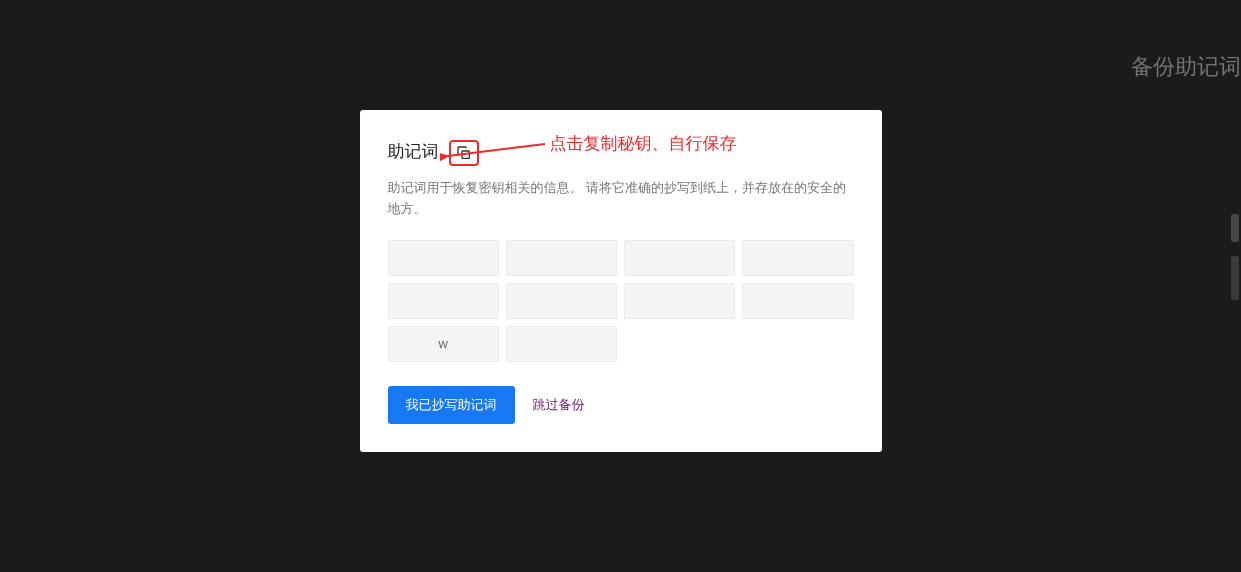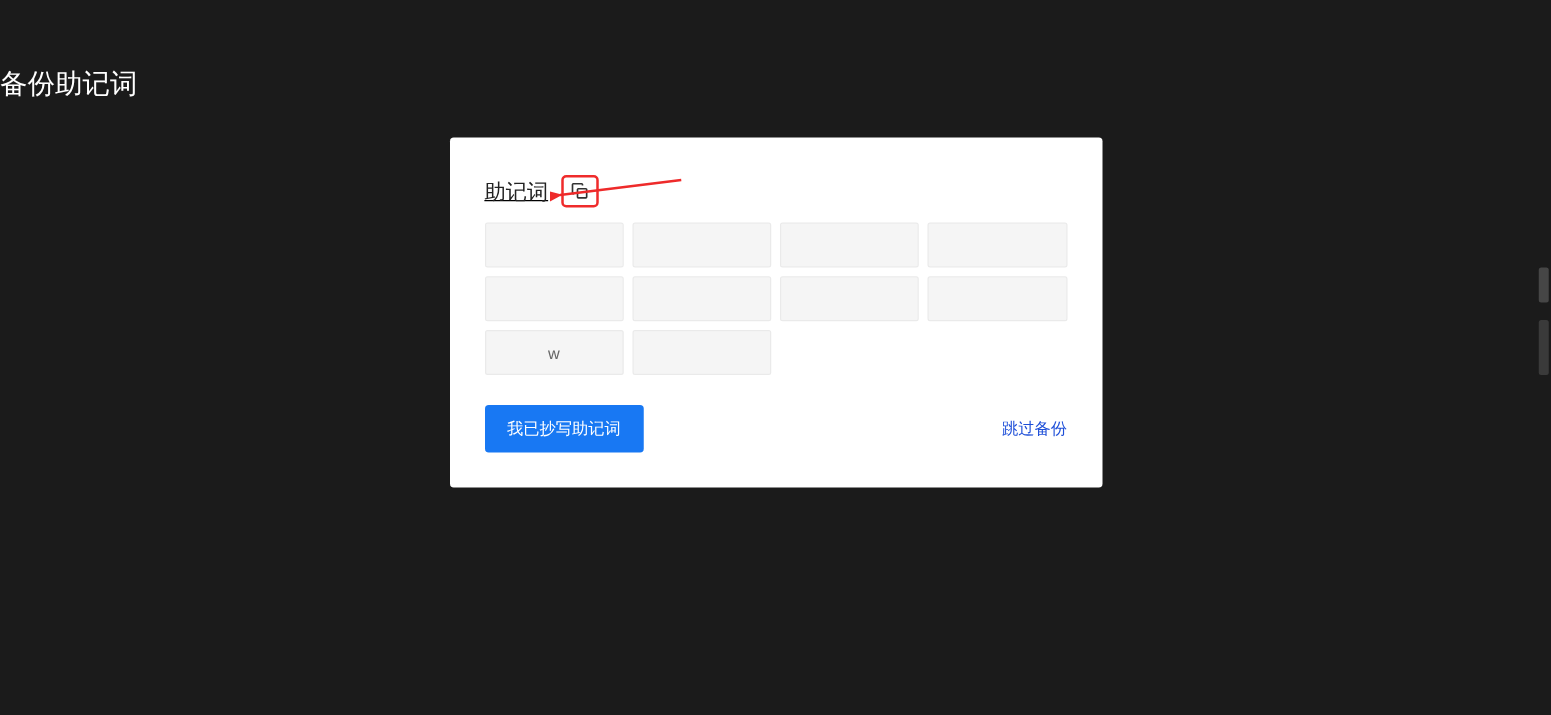--- a/index.html
+++ b/index.html
@@ -5,41 +5,39 @@
     * { margin: 0; padding: 0; box-sizing: border-box; }
     body {
       background: #1b1b1b;
       font-family: -apple-system, BlinkMacSystemFont, "Segoe UI", "PingFang SC", "Microsoft YaHei", sans-serif;
       width: 1241px;
       height: 572px;
       overflow: hidden;
       position: relative;
     }
     .page-title {
-      color: #ffffff;
+      color: #737373;
       font-size: 22px;
-      text-align: left;
+      text-align: right;
       padding-top: 52px;
       padding-bottom: 28px;
       font-weight: 400;
     }
     .card {
       background: #ffffff;
       width: 522px;
       margin: 0 auto;
       border-radius: 3px;
       padding: 30px 28px 28px 28px;
       position: relative;
     }
     .card-header {
       display: flex;
-      align-items: center;
       gap: 10px;
       margin-bottom: 12px;
-      text-decoration: underline;
     }
     .subtitle {
       color: #222;
       font-size: 17px;
       font-weight: 500;
     }
     .copy-box {
       border: 2px solid #ef2b2b;
       border-radius: 4px;
       padding: 3px 5px;
@@ -80,35 +78,34 @@
       background: #f5f5f5;
     }
     .word.blurred span {
       filter: blur(3px);
       opacity: 0.6;
     }
     .actions {
       display: flex;
       align-items: center;
       gap: 18px;
-      justify-content: space-between;
     }
     .btn-primary {
       background: #1878f3;
       color: #fff;
       border: none;
       border-radius: 3px;
       padding: 10px 18px;
       font-size: 13px;
       cursor: pointer;
     }
     .btn-link {
       background: none;
       border: none;
-      color: #1d4ed8;
+      color: #701a75;
       font-size: 13px;
       cursor: pointer;
     }
     .annotation {
       position: absolute;
       top: 22px;
       left: 190px;
       color: #ee2a2a;
       font-size: 17px;
       display: flex;
@@ -140,39 +137,41 @@
       border-radius: 2px;
     }
   </style>
 </head>
 <body>
 
 <div class="page-title">备份助记词</div>
 
 <div class="card">
 
+  <div class="annotation">点击复制秘钥、自行保存</div>
   <svg class="arrow-svg" width="110" height="26">
     <defs>
       <marker id="ah" markerWidth="10" markerHeight="8" refX="1" refY="4" orient="auto">
         <polygon points="10 0, 0 4, 10 8" fill="#ee2a2a"></polygon>
       </marker>
     </defs>
     <line x1="105" y1="4" x2="8" y2="16" stroke="#ee2a2a" stroke-width="2" marker-end="url(#ah)"></line>
   </svg>
 
   <div class="card-header">
     <span class="subtitle">助记词</span>
     <span class="copy-box">
       <svg width="16" height="16" viewBox="0 0 24 24" fill="none" stroke="#333" stroke-width="2">
         <rect x="9" y="9" width="11" height="11" rx="1"></rect>
         <path d="M5 15H4a1 1 0 0 1-1-1V4a1 1 0 0 1 1-1h10a1 1 0 0 1 1 1v1"></path>
       </svg>
     </span>
   </div>
 
+  <div class="desc">助记词用于恢复密钥相关的信息。 请将它准确的抄写到纸上，并存放在的安全的地方。</div>
 
   <div class="words" id="words-grid">
       <div class="word blurred">
         <span></span>
       </div>
       <div class="word blurred">
         <span></span>
       </div>
       <div class="word blurred">
         <span></span>

